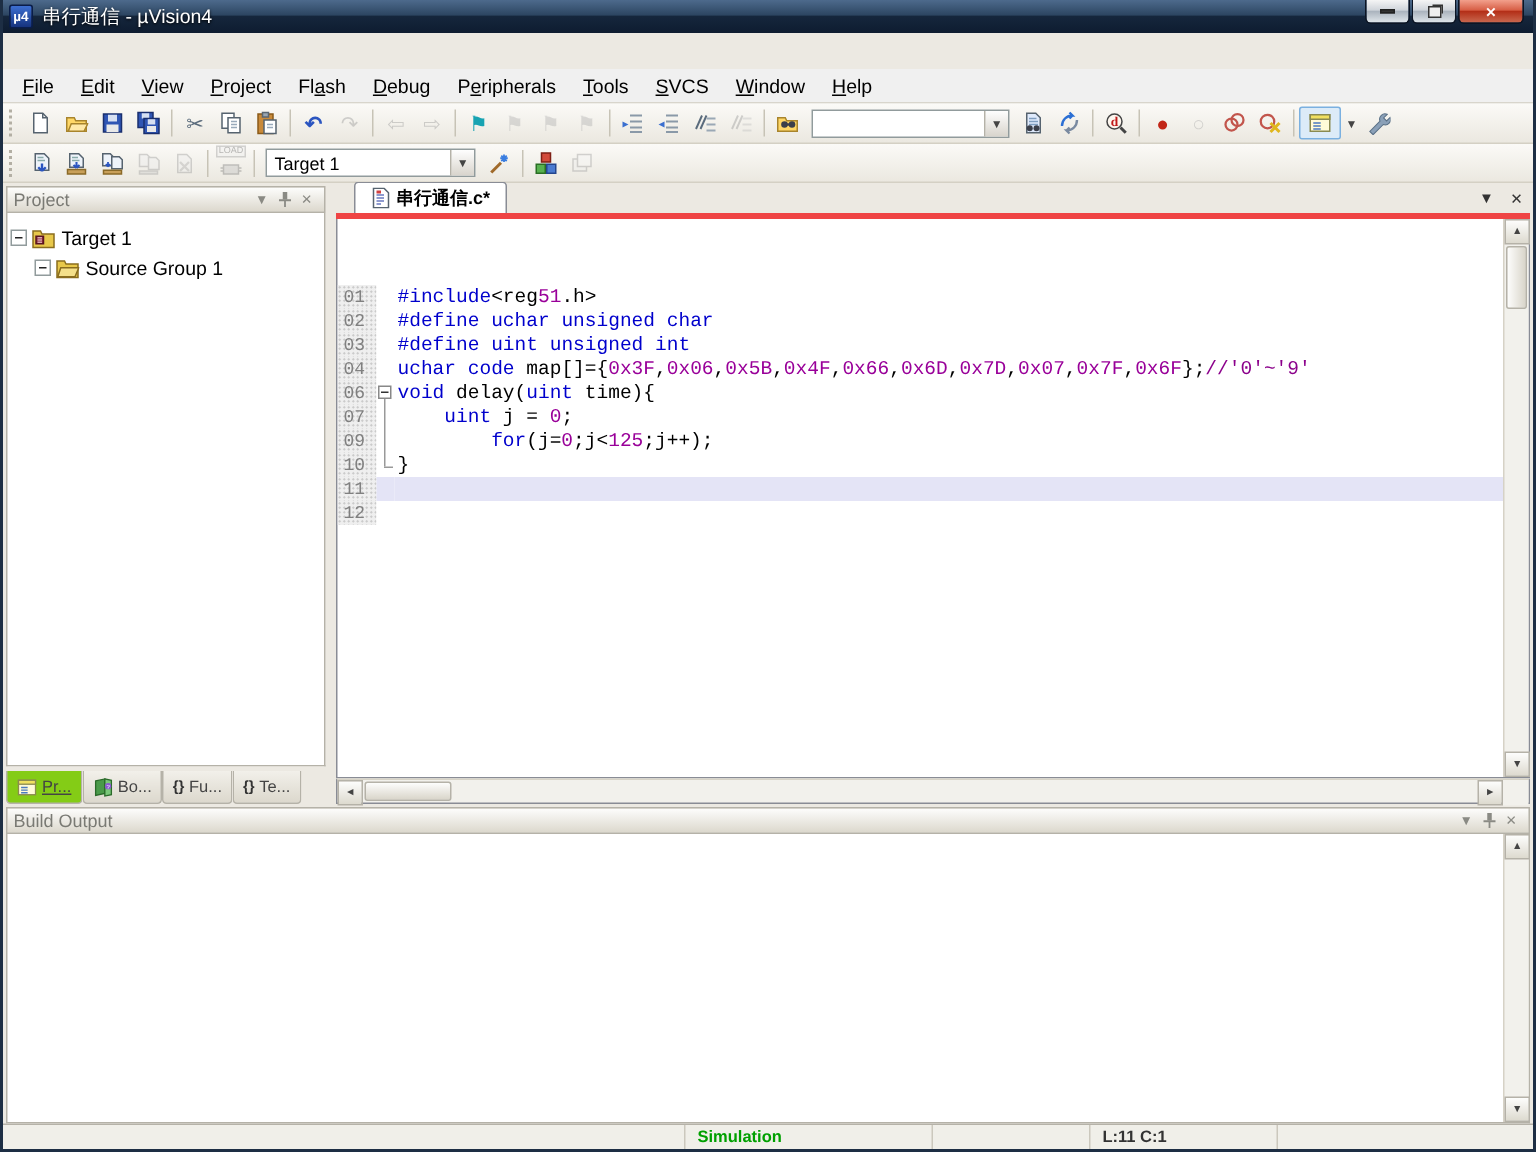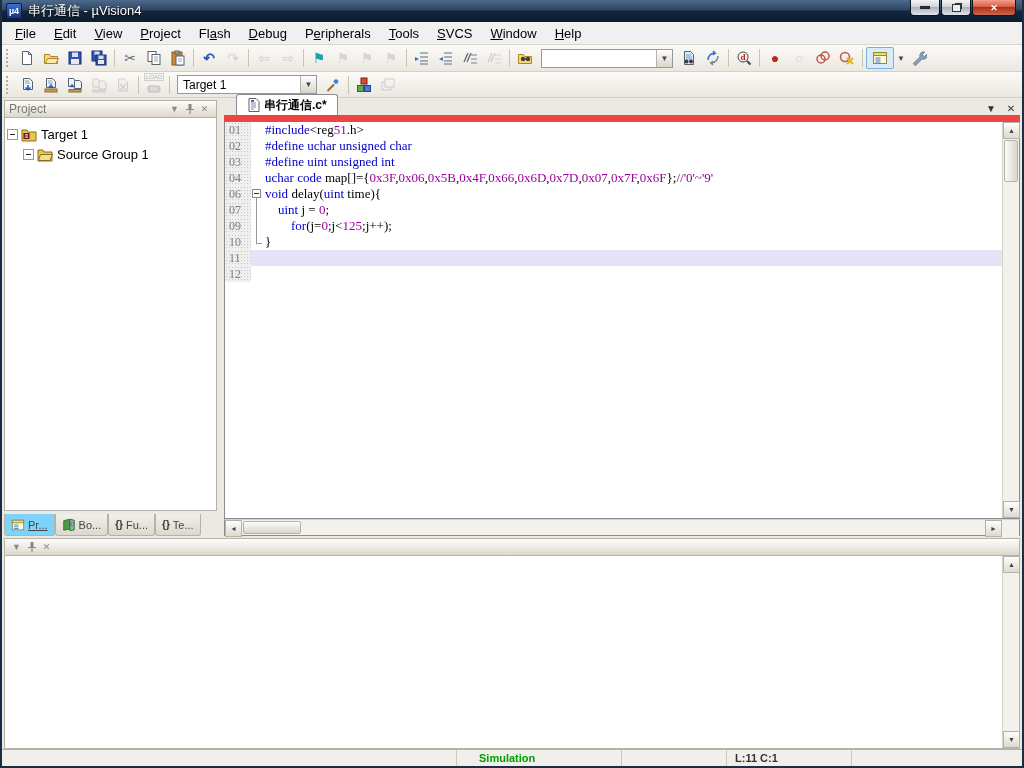--- a/index.html
+++ b/index.html
@@ -16,21 +16,21 @@
   .title-text { color:#fff; margin-left:6px; font-size:13px; text-shadow:0 1px 2px #000; }
   .winbtns { position:absolute; right:6px; top:0; display:flex; }
   .winbtn { width:30px; height:16px; border:1px solid #0c1524; border-top:none;
     background:linear-gradient(#f5f5f5,#cfd4da 45%,#aab3bd 50%,#dfe5ea); border-radius:0 0 4px 4px;
     display:flex; align-items:center; justify-content:center; font-size:9px; color:#333; margin-left:1px; }
   .winbtn.close { width:44px; background:linear-gradient(#f2a08c,#d75e45 45%,#b32e17 50%,#c9684f); color:#fff; font-weight:bold; }
   .winbtn .minus { width:10px; height:3px; background:#333; border:1px solid #222; }
   .winbtn .restore { width:9px; height:8px; border:1px solid #333; background:#eee; box-shadow:2px -2px 0 -1px #333; }
 
   
-  .menubar { height:23px; background:#f0f0f0; border-bottom:1px solid #d8d5cc; display:flex; align-items:center; padding-left:4px; flex:0 0 auto; }
+  .menubar { height:23px; background:#f0f0f0; border-bottom:1px solid #d8d5cc; display:flex; align-items:center; padding-left:4px; flex:0 0 auto;margin-top:24px; }
   .menu-item { padding:3px 9px; color:#000; font-size:13px; cursor:default; }
   .menu-item u { text-decoration:underline; }
 
   
   .toolbar { background:linear-gradient(#fbfaf7,#ebe8e0); border-bottom:1px solid #d4d0c4; display:flex; align-items:center; padding:1px 2px; flex:0 0 auto; }
   .toolbar.row1 { height:27px; } .toolbar.row2 { height:26px; }
   .grip { width:5px; height:18px; border-left:2px dotted #b3afa4; margin:0 4px 0 2px; }
   .tsep { width:1px; height:18px; background:#c7c3b6; margin:0 3px; }
   .tbtn { width:24px; height:22px; display:flex; align-items:center; justify-content:center; border:1px solid transparent; border-radius:2px; }
   .tbtn.disabled { opacity:.4; filter:grayscale(1); }
@@ -57,36 +57,36 @@
   .exp { width:11px; height:11px; border:1px solid #919b9c; background:#fff; position:relative; flex:0 0 auto; margin-right:3px; }
   .exp::before { content:''; position:absolute; left:2px; right:2px; top:4px; height:1px; background:#222; }
   .connector { width:12px; height:16px; border-left:1px dotted #aaa; border-bottom:1px dotted #aaa; margin:-8px 3px 6px 5px; flex:0 0 auto; }
   .tlabel { font-size:13px; color:#000; margin-left:4px; }
   .ticon { flex:0 0 auto; }
   .ticon svg { width:16px; height:15px; display:block; }
 
   .panel-tabs { height:25px; display:flex; align-items:flex-end; background:#ece9e2; padding-top:2px; }
   .ptab { height:22px; display:flex; align-items:center; gap:3px; border:1px solid #b5b2a8; background:linear-gradient(#f2f0ea,#dcd8cd);
      padding:0 6px; font-size:11px; color:#444; border-radius:0 0 3px 3px; border-top:none; }
-  .ptab.active { background:#7dd3fc; font-weight:normal;text-decoration:underline; }
+  .ptab.active { background:#84cc16; font-weight:normal;text-decoration:underline; }
   .ptab svg { width:14px; height:14px; }
   .brace { font-size:10px; font-weight:bold; color:#333; }
 
   .vsplit { width:7px; flex:0 0 auto; }
 
   
   .editor { flex:1; display:flex; flex-direction:column; min-width:0; }
-  .tabstrip { height:22px; display:flex; align-items:flex-end; position:relative; border-bottom:7px solid #ef4444; }
+  .tabstrip { height:22px; display:flex; align-items:flex-end; position:relative; border-bottom:4px solid #ef4444; }
   .doc-tab { height:21px; background:#fff; border:1px solid #898c95; border-bottom:none; border-radius:3px 3px 0 0;
      display:flex; align-items:center; gap:4px; padding:0 10px; margin-left:12px; font-size:12px; font-weight:bold; }
   .doc-tab svg { width:13px; height:14px; }
   .strip-btns { position:absolute; right:2px; top:3px; display:flex; gap:6px; }
   .strip-btn { color:#333; font-size:10px; width:14px; text-align:center; }
   .editor-body { flex:1; display:flex; min-height:0; border:1px solid #898c95; border-top:none; background:#fff; }
-  .code-area { flex:1; overflow:hidden; font-family:Liberation Serif, serif; font-size:13px; }
+  .code-area { flex:1; overflow:hidden; font-family:Liberation Mono, monospace; font-size:13px;margin-top:44px; }
   .cline { display:flex; height:16px; line-height:16px; }
   .ln { width:26px; flex:0 0 auto; text-align:left; padding-left:4px; color:#808080; font-size:12px;
      background-color:#efefef; background-image:radial-gradient(#c8c8c8 0.7px, transparent 0.7px); background-size:3px 3px; }
   .fold { width:12px; flex:0 0 auto; position:relative; background:#fff; }
   .fold.mid::before { content:''; position:absolute; left:5px; top:0; bottom:0; width:1px; background:#999; }
   .fold.end::before { content:''; position:absolute; left:5px; top:0; height:9px; width:1px; background:#999; }
   .fold.end::after { content:''; position:absolute; left:5px; top:9px; width:6px; height:1px; background:#999; }
   .fold .fbox { position:absolute; left:1px; top:3px; width:9px; height:9px; border:1px solid #888; background:#fff; }
   .fold .fbox::before { content:''; position:absolute; left:1px; right:1px; top:3px; height:1px; background:#333; }
   .fold.start::after { content:''; position:absolute; left:5px; top:12px; bottom:0; width:1px; background:#999; }
@@ -570,20 +570,21 @@
         <div class="sbtn">
             <span>►</span>
           </div>
         <div class="corner"></div>
       </div>
     </div>
   </div>
 
   <div class="build-panel">
     <div class="panel-header">
+      <span class="ph-title">Build Output</span>
       <span class="ph-btn">
           <span>▼</span>
         </span>
       <span class="ph-btn">
           <svg width="10" height="12" viewBox="0 0 10 12">
             <rect x="3.5" y="1" width="3" height="5" fill="#8a8a84"></rect>
             <path d="M1 6.5h8M5 6.5V11" stroke="#8a8a84" stroke-width="1.2"></path>
           </svg>
         </span>
       <span class="ph-btn">
@@ -600,21 +601,21 @@
         <div class="sbtn">
             <span>▼</span>
           </div>
       </div>
     </div>
   </div>
 
   <div class="statusbar">
     <div class="scell grow"></div>
     <div class="scell sim">
-        <span id="sim-text" style="color: rgb(0, 160, 0); margin-left: 14px;">Simulation</span>
+        <span id="sim-text" style="color: rgb(0, 160, 0);">Simulation</span>
       </div>
     <div class="scell gap"></div>
     <div class="scell pos">L:11 C:1</div>
     <div class="scell ind">CAP</div>
     <div class="scell ind">NUM</div>
     <div class="scell ind">SCRL</div>
     <div class="scell ind">OVR</div>
     <div class="scell ind" style="border-right:none">R/W</div>
   </div>
 

